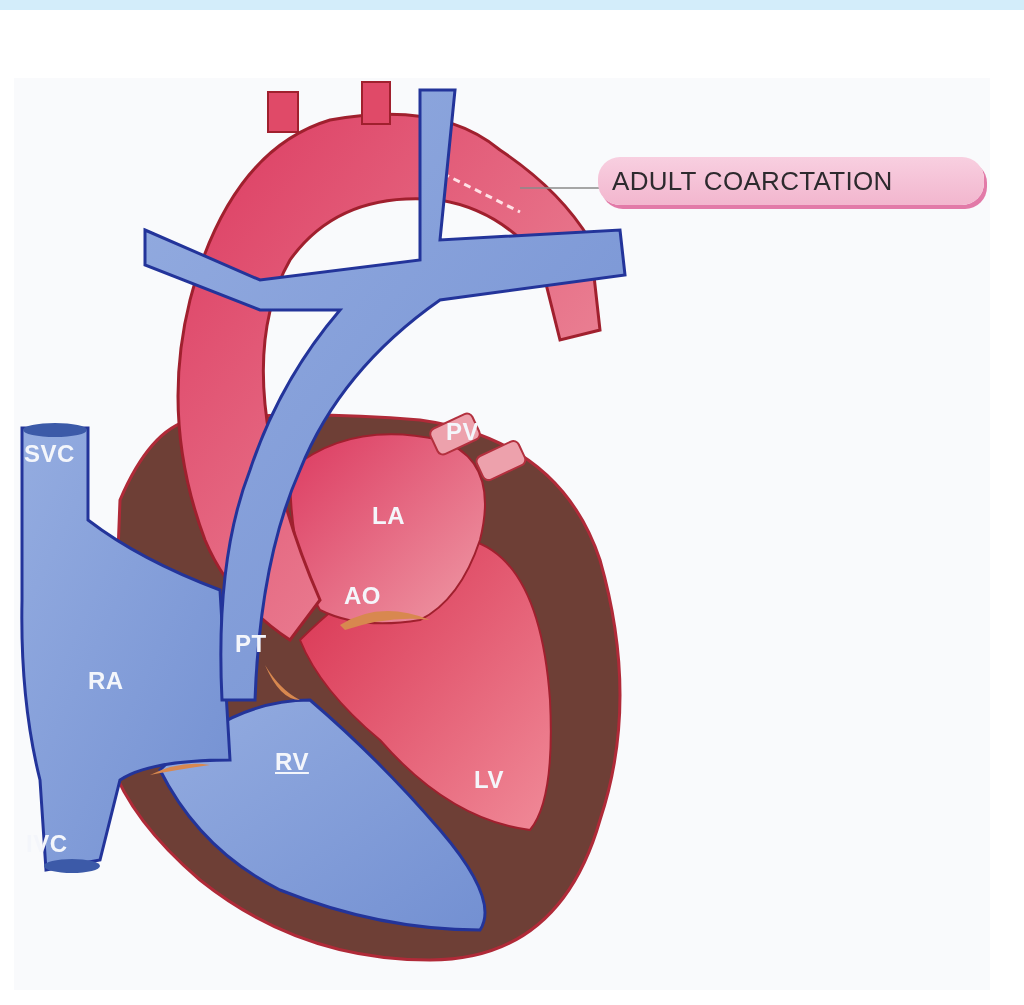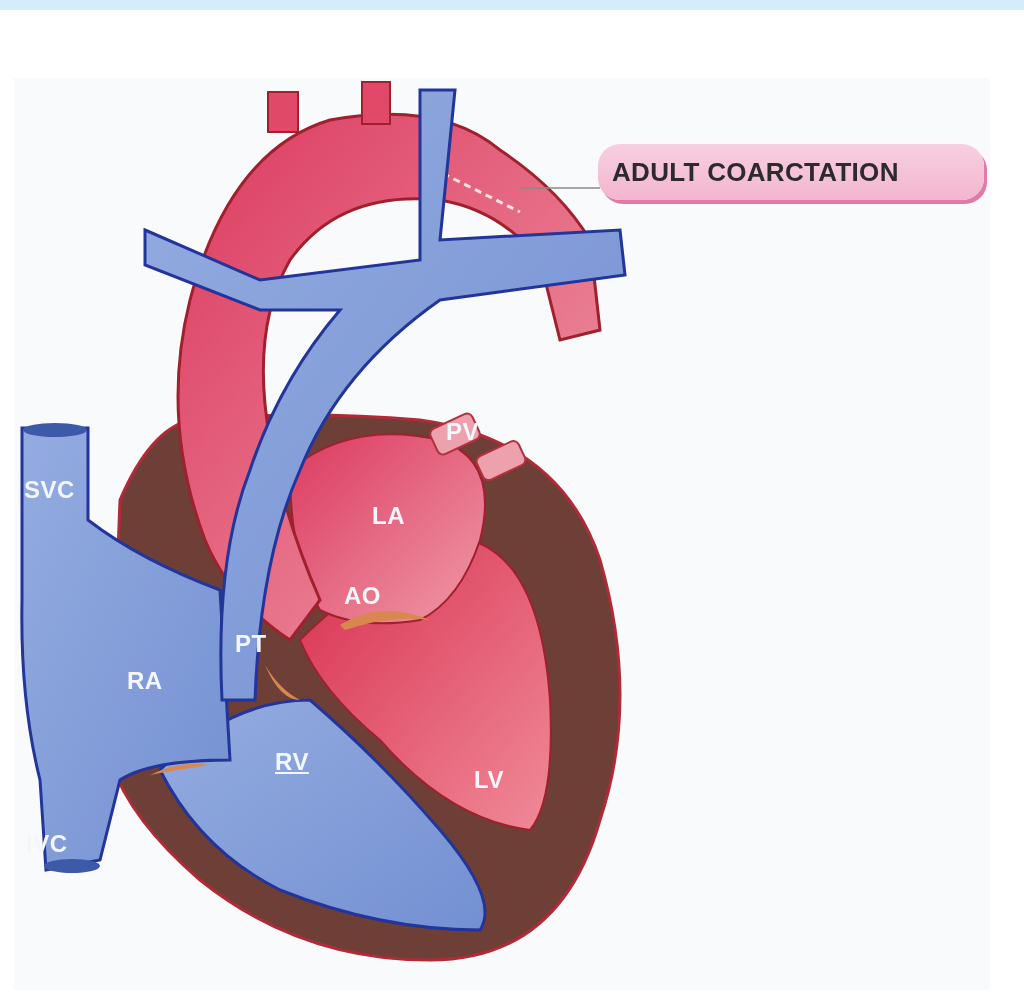--- a/index.html
+++ b/index.html
@@ -1,23 +1,23 @@
 <!DOCTYPE html>
 <html><head>
 <meta charset="utf-8">
 <style>
   html,body{margin:0;padding:0;}
   body{width:1024px;height:1005px;background:#ffffff;position:relative;overflow:hidden;font-family:"Liberation Sans",sans-serif;}
   .topbar{position:absolute;left:0;top:0;width:1024px;height:10px;background:#d3edfa;}
   .panel{position:absolute;left:14px;top:78px;width:976px;height:912px;background:#f9fafc;}
   svg.heart{position:absolute;left:0;top:0;}
   .lbl{position:absolute;color:#f4f6fb;font-weight:bold;font-size:24px;letter-spacing:0.5px;}
-  .callout{position:absolute;left:598px;top:144px;width:386px;height:56px;border-radius:22px;
+  .callout{position:absolute;left:598px;top:157px;width:386px;height:48px;border-radius:22px;
     background:linear-gradient(#f8cfe0,#f2b6ce);box-shadow:3px 4px 0 #e27aa8;
-    display:flex;align-items:center;padding-left:14px;box-sizing:border-box;font-weight:bold;}
+    display:flex;align-items:center;padding-left:14px;box-sizing:border-box;}
   .callout span{font-size:26px;color:#2d2a2e;letter-spacing:0.3px;}
 </style>
 </head>
 <body>
 
 <div class="topbar"></div>
 <div class="panel"></div>
 
 <svg class="heart" width="1024" height="1005" viewBox="0 0 1024 1005">
   <defs>
@@ -56,23 +56,23 @@
   <path d="M432 168 L520 212" stroke="#ffe1e6" stroke-width="3" stroke-dasharray="7 5" fill="none"></path>
   <line x1="520" y1="188" x2="600" y2="188" stroke="#8a8a8a" stroke-width="1.5"></line>
 
   <path d="M145 230 L260 280 L420 260 L420 90 L455 90 L440 240 L620 230 L625 275 L440 300 Q340 370 300 470 Q260 560 255 700 L222 700 Q215 560 250 470 Q280 380 340 310 L260 310 L145 265 Z" fill="url(#blue)" stroke="#23349a" stroke-width="3"></path>
 
   <path d="M340 625 Q380 600 430 620 Q390 615 345 630 Z" fill="#d8884f"></path>
   <path d="M265 665 Q280 690 300 700 Q280 700 265 665 Z" fill="#d8884f"></path>
   <path d="M150 775 Q180 760 210 765 Q175 770 150 775 Z" fill="#d8884f"></path>
 </svg>
 
-<div class="lbl" style="left:24px;top:440px;margin-top:36px;">SVC</div>
+<div class="lbl" style="left:24px;top:440px;">SVC</div>
 <div class="lbl" style="left:26px;top:830px;">IVC</div>
-<div class="lbl" style="left:88px;top:667px;margin-left:39px;">RA</div>
+<div class="lbl" style="left:88px;top:667px;">RA</div>
 <div class="lbl" style="left:275px;top:748px;text-decoration:underline;">RV</div>
 <div class="lbl" style="left:235px;top:630px;">PT</div>
 <div class="lbl" style="left:300px;top:582px;margin-left:44px;">AO</div>
 <div class="lbl" style="left:372px;top:502px;text-align:center;">LA</div>
 <div class="lbl" style="left:474px;top:766px;">LV</div>
 <div class="lbl" style="left:446px;top:418px;">PV</div>
 
 <div class="callout">
   <span>ADULT COARCTATION</span>
 </div>

